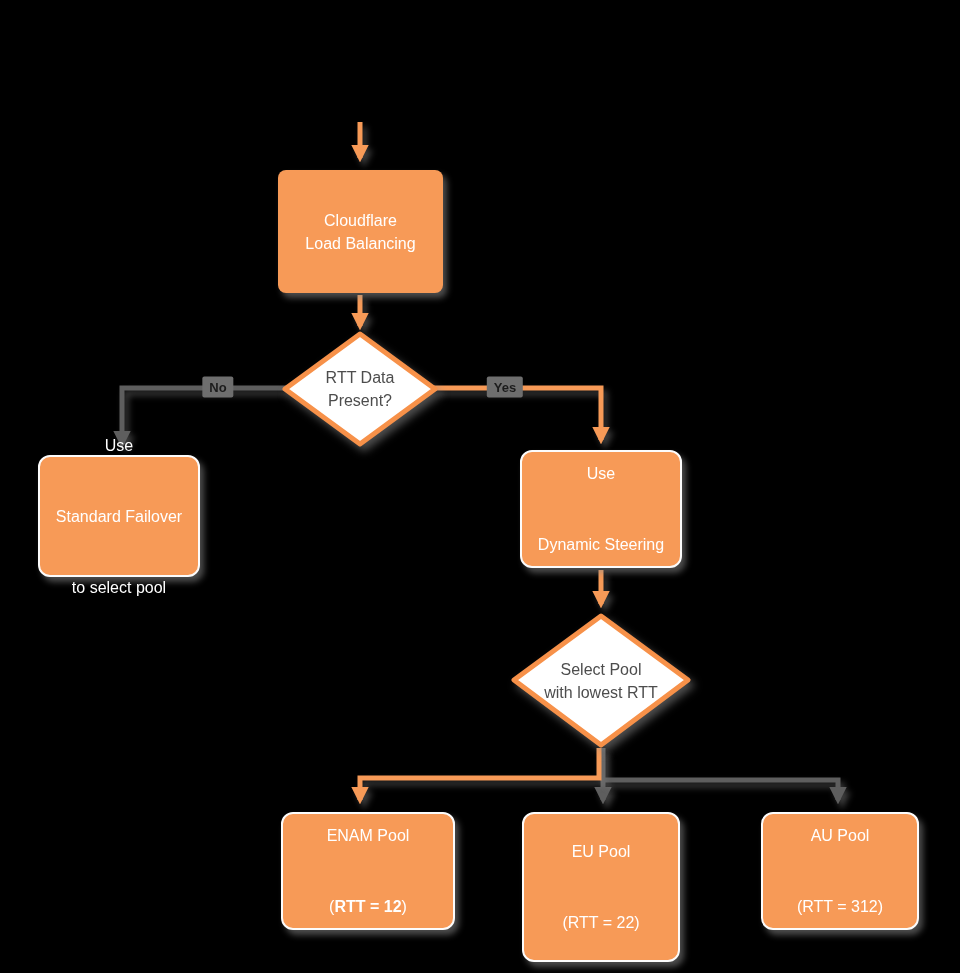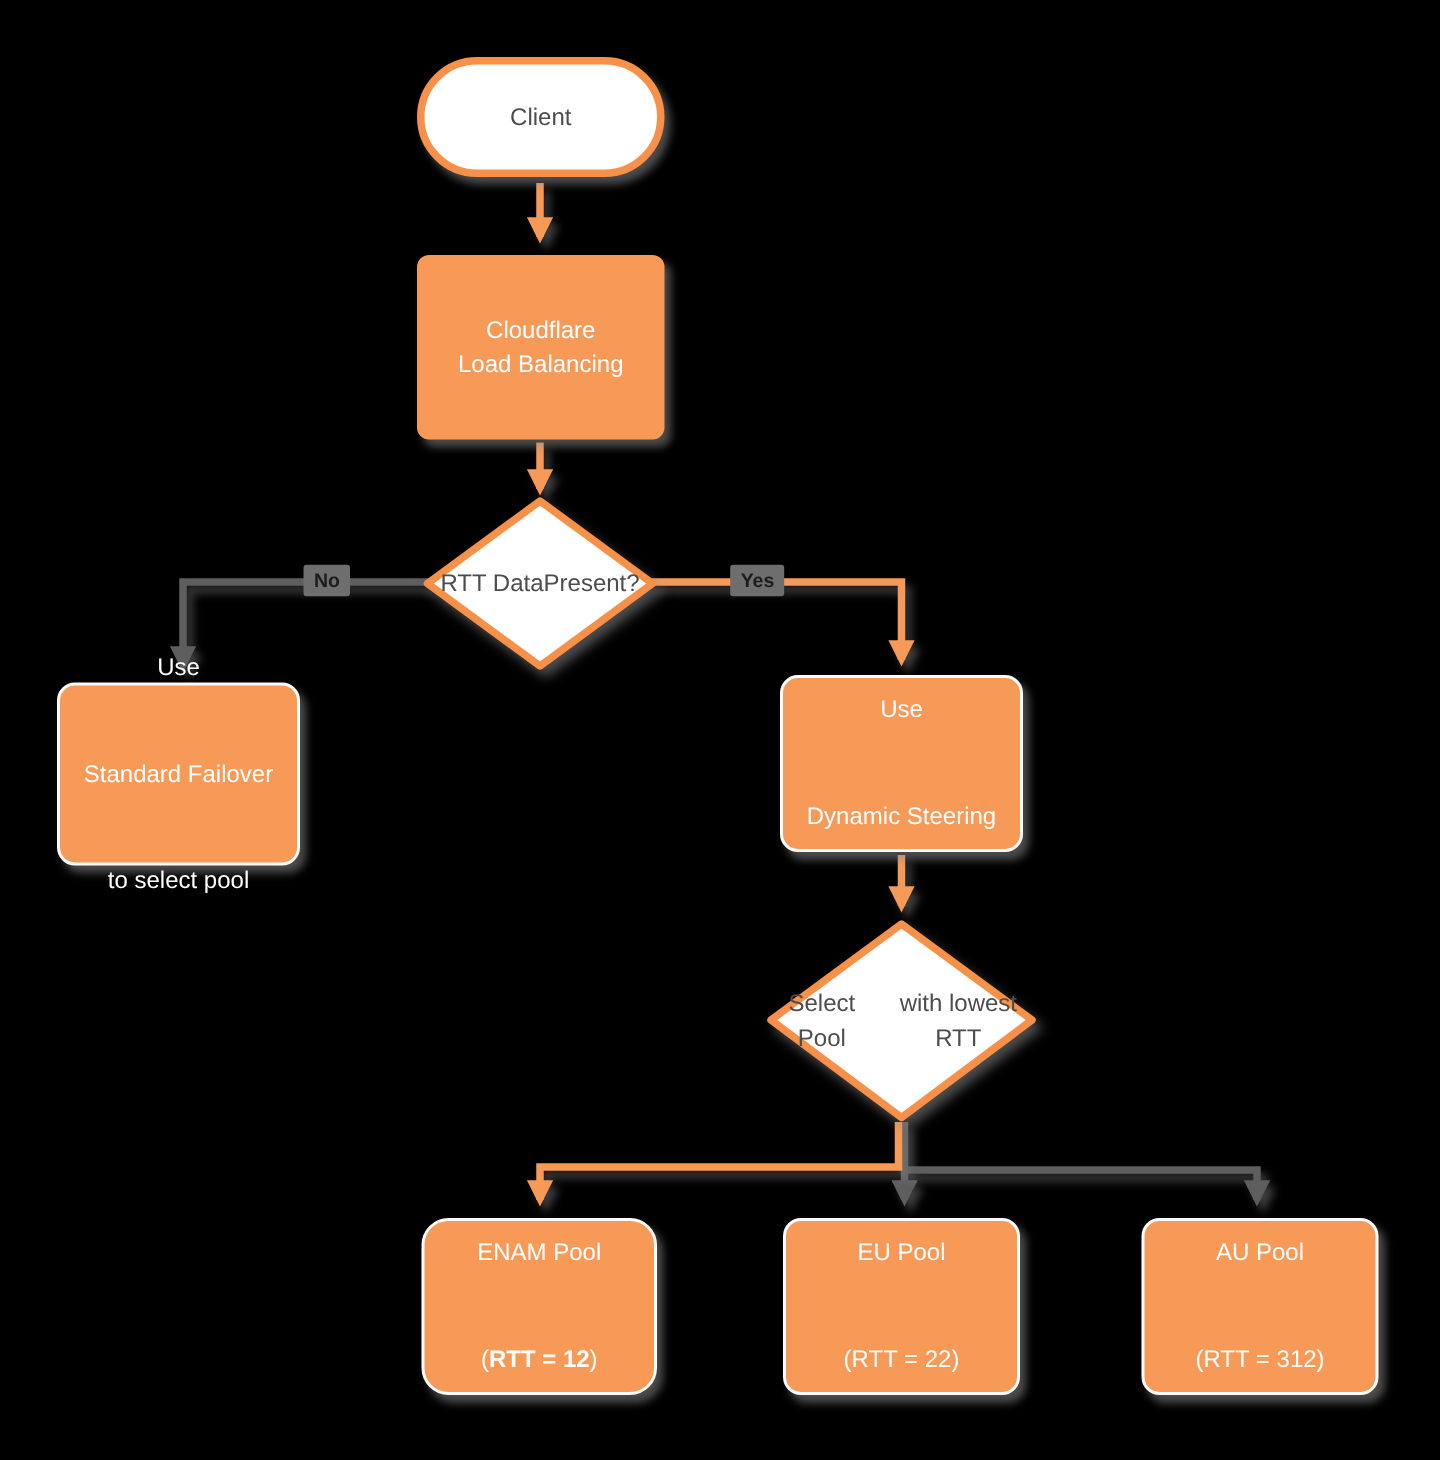--- a/index.html
+++ b/index.html
@@ -41,21 +41,21 @@
   .proc-bordered{
     background:var(--orange);color:var(--white);border-radius:12px;
     border:2px solid #FCFCFC;
     box-shadow:4px 5px 6px rgba(141,141,141,0.55);
     gap:48px;
   }
   .diamond-wrap{position:absolute;}
   .diamond-wrap svg{display:block;filter:drop-shadow(4px 5px 4px rgba(141,141,141,0.55));}
   .diamond-poly{fill:var(--white);stroke:var(--orange-border);stroke-width:5;stroke-linejoin:round;}
   .diamond-label{
-    position:absolute;inset:0;display:flex;flex-direction:row;
+    position:absolute;inset:0;display:flex;flex-direction:column;
     align-items:center;justify-content:center;text-align:center;
     color:var(--dark-text);font-size:16px;line-height:23px;
   }
   .edge-label{
     position:absolute;background:var(--label-bg);color:var(--label-text);
     font-size:13px;font-weight:bold;padding:3px 7px;border-radius:2px;
     transform:translate(-50%,-50%);
   }
 </style>
 </head>
@@ -83,23 +83,20 @@
 
     <path class="edge-o shadowed" d="M601 570 L601 604" marker-end="url(#arr-o)"></path>
 
     <path class="edge-g shadowed" d="M603 748 L603 800" marker-end="url(#arr-g)"></path>
 
     <path class="edge-g shadowed" d="M603 780 L838 780 L838 800" marker-end="url(#arr-g)"></path>
 
     <path class="edge-o shadowed" d="M599 748 L599 778 L360 778 L360 800" marker-end="url(#arr-o)"></path>
   </svg>
 
-  <div class="node stadium" style="left:278px;top:38px;width:165px;height:80px;">
-    <span>Client</span>
-  </div>
 
   <div class="node proc" style="left:278px;top:170px;width:165px;height:123px;">
     <span>Cloudflare</span>
     <span>Load Balancing</span>
   </div>
 
   <div class="diamond-wrap" style="left:281px;top:330px;width:158px;height:118px;">
     <svg width="158" height="118" viewBox="0 0 158 118">
       <polygon class="diamond-poly" points="79,4 154,59 79,114 4,59"></polygon>
     </svg>
@@ -126,26 +123,26 @@
   <div class="diamond-wrap" style="left:510px;top:612px;width:182px;height:137px;">
     <svg width="182" height="137" viewBox="0 0 182 137">
       <polygon class="diamond-poly" points="91,4 178,68 91,133 4,68"></polygon>
     </svg>
     <div class="diamond-label">
       <span>Select Pool</span>
       <span>with lowest RTT</span>
     </div>
   </div>
 
-  <div class="node proc-bordered" style="left:281px;top:812px;width:157px;height:118px;border-radius:18px;">
+  <div class="node proc-bordered" style="left:281px;top:812px;width:174px;height:118px;">
     <span>ENAM Pool</span>
     <span><span>(</span><b>RTT = 12</b><span>)</span></span>
   </div>
 
-  <div class="node proc-bordered" style="left:522px;top:812px;width:158px;height:118px;">
+  <div class="node proc-bordered" style="left:522px;top:812px;width:158px;height:150px;">
     <span>EU Pool</span>
     <span>(RTT = 22)</span>
   </div>
 
   <div class="node proc-bordered" style="left:761px;top:812px;width:158px;height:118px;">
     <span>AU Pool</span>
     <span>(RTT = 312)</span>
   </div>
 
 </div>

